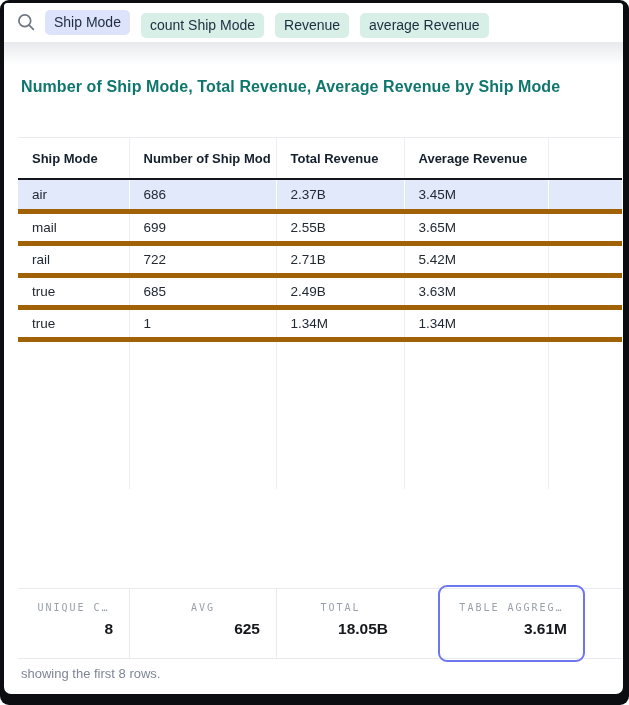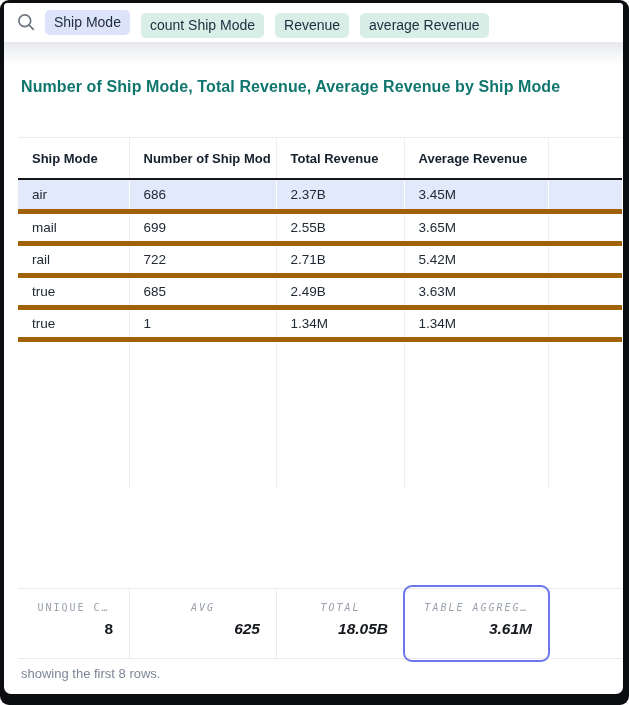--- a/index.html
+++ b/index.html
@@ -66,33 +66,33 @@
   tr.highlight td { background:#e2e9fa; border-right-color:transparent; }
   tr.filler-row td { height:150px; border-bottom:none; }
 
   
   .summary {
     position:absolute; top:585px; left:14px; width:604px; height:71px;
     border-top:1px solid #e8eaee; border-bottom:1px solid #e8eaee;
     display:flex;
   }
   .sum-cell { padding-top:13px; }
-  .sum-cell.divided { border-left:1px solid #e8eaee;font-style:italic; }
+  .sum-cell.divided { border-left:1px solid #e8eaee; }
   .w1 { width:111px; } .w2 { width:147px; } .w3 { width:128px; } .w4 { width:144px; }
   .sum-fill { flex:1; }
   .sum-label {
     font-family:"DejaVu Sans Mono", "Liberation Mono", monospace;
     font-size:10px; letter-spacing:2px; color:#99a1ad;
     text-align:center; white-space:nowrap; overflow:hidden; padding:0 4px;
   }
   .sum-value {
     margin-top:7px; font-size:15.5px; font-weight:700; color:#15181d;
     text-align:right; padding-right:16px;
   }
-  .sum-cell.selected { position:relative; }
+  .sum-cell.selected { position:relative;margin-left:35px; }
   .sel-ring {
     position:absolute; left:-2px; right:-2px; top:-4px; bottom:-4px;
     border:2px solid #6d76ee; border-radius:9px; pointer-events:none; z-index:2;
     background:transparent;
   }
 
   
   .footnote {
     position:absolute; top:663px; left:17px;
     font-size:13px; color:#7d8596;

